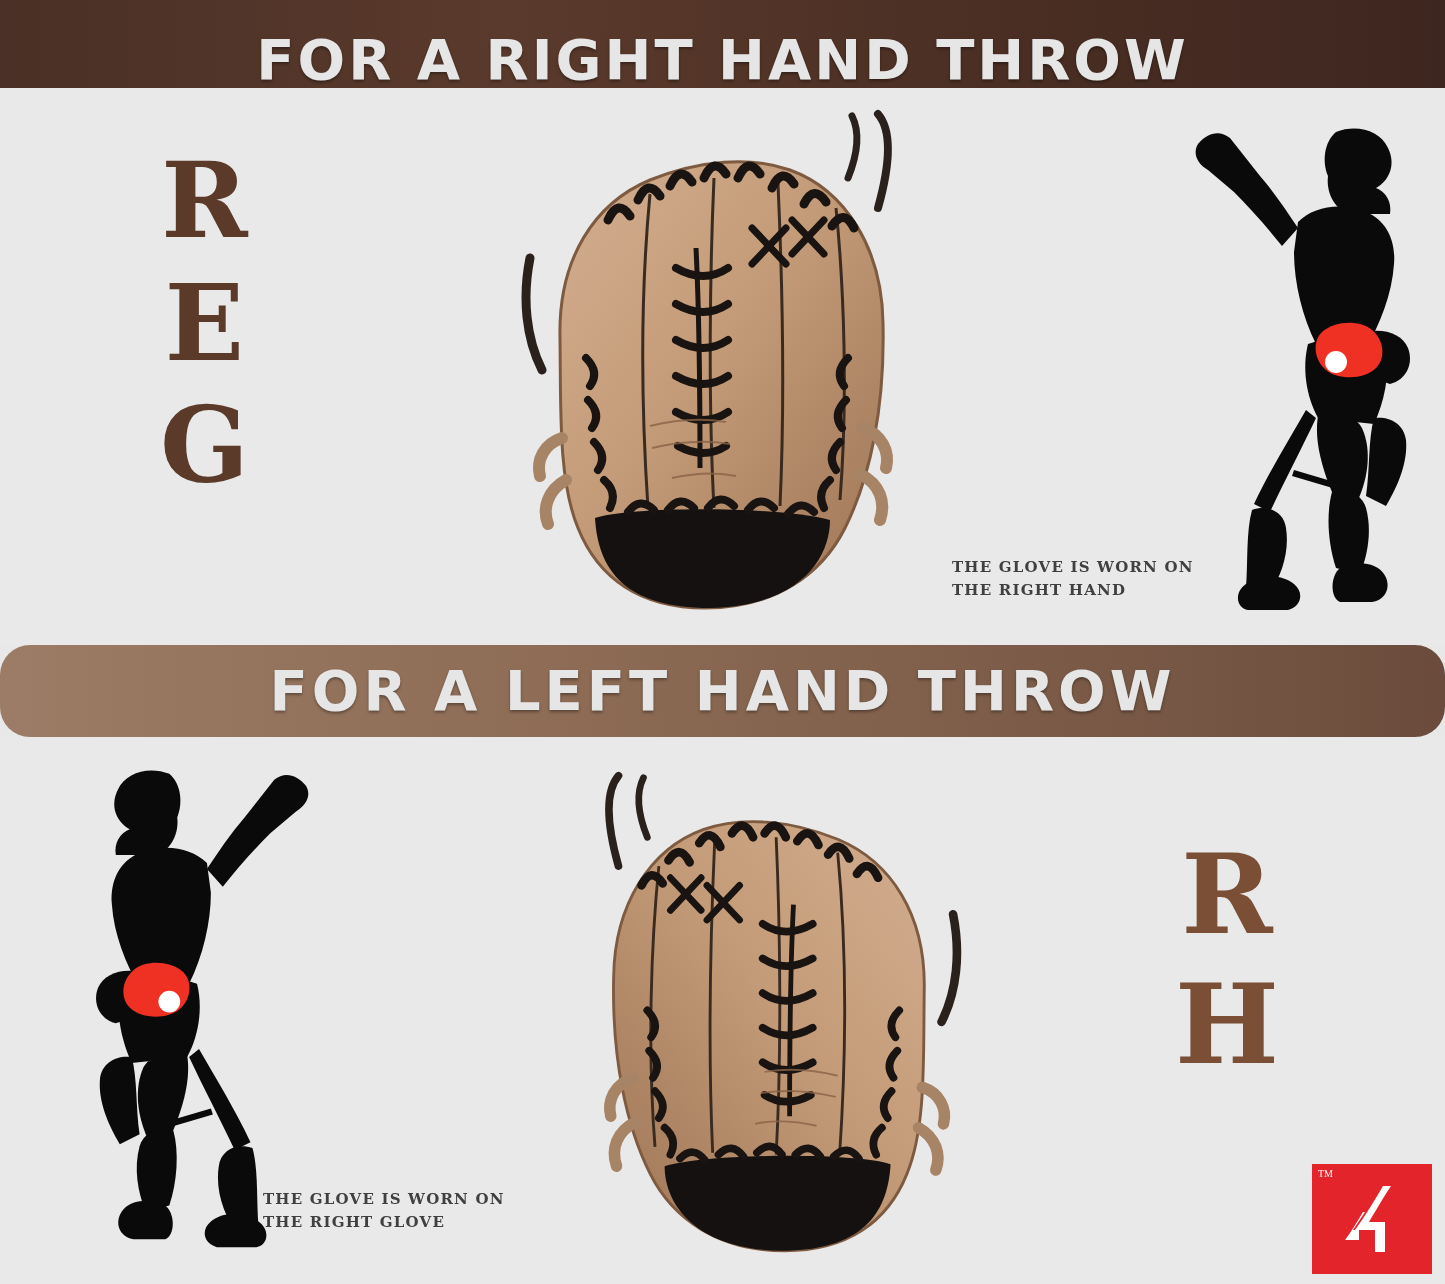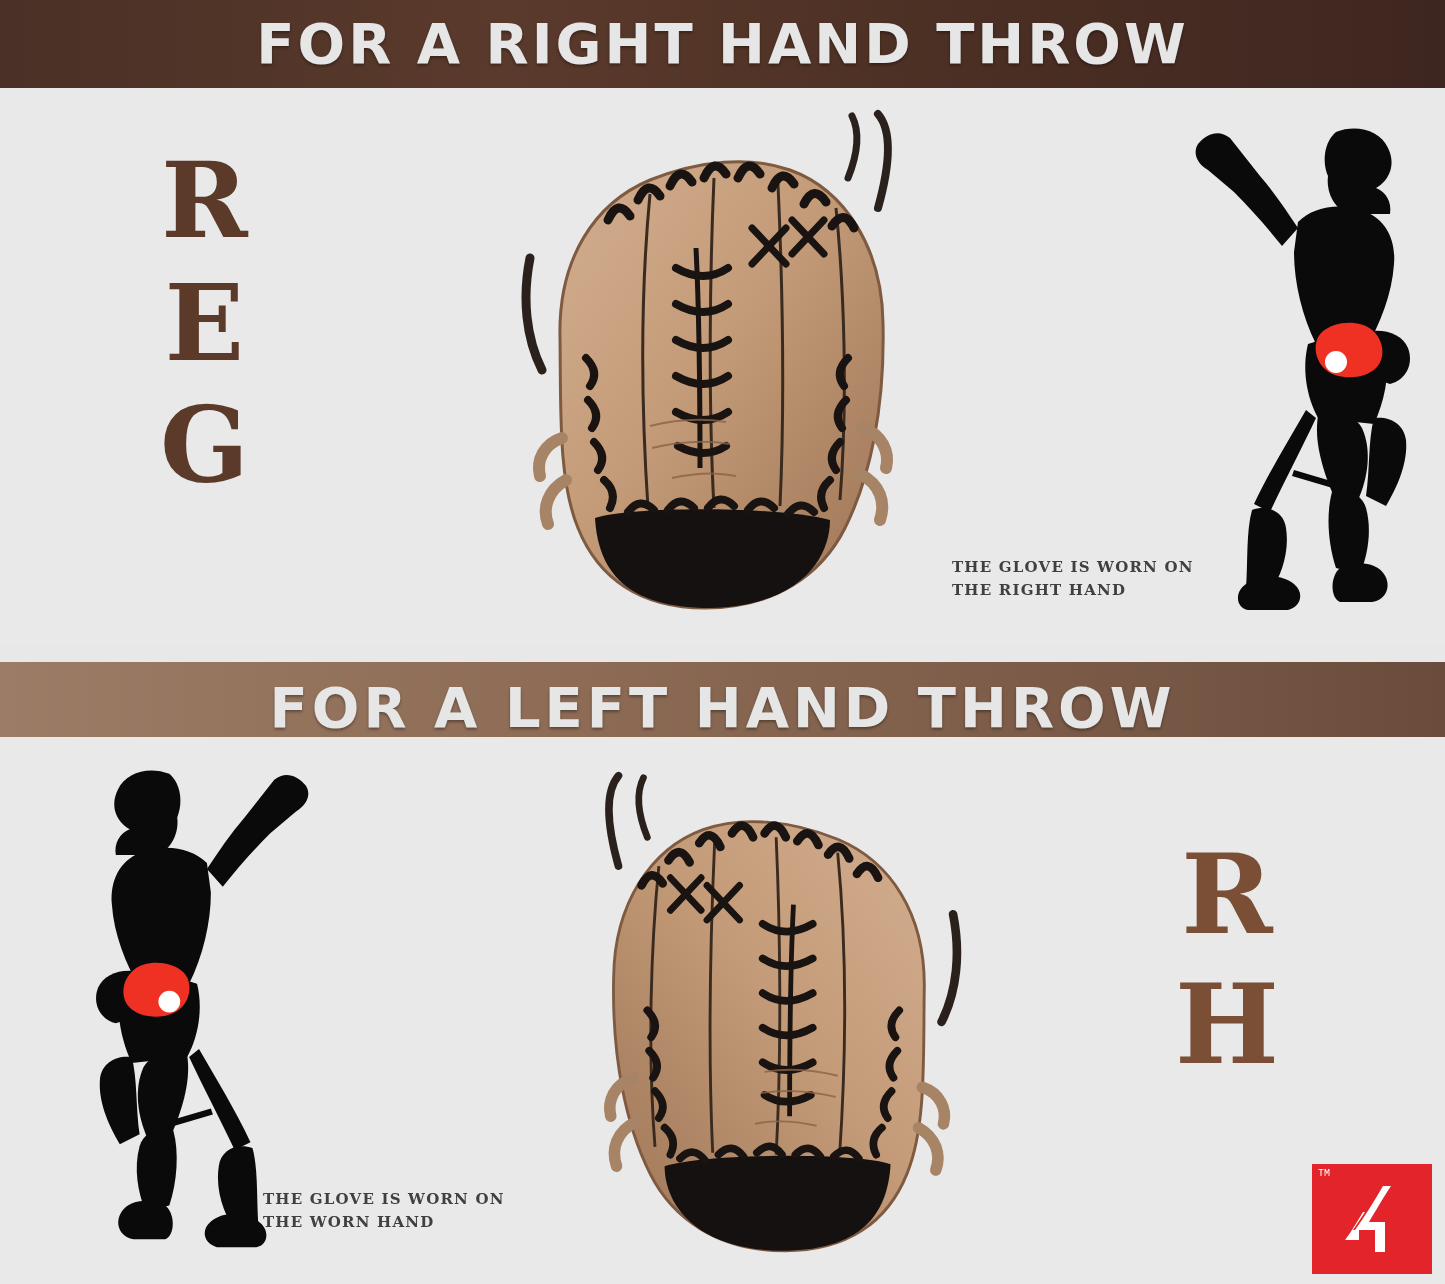--- a/index.html
+++ b/index.html
@@ -24,25 +24,27 @@
     left: 0;
     width: 1445px;
     display: flex;
     align-items: center;
     justify-content: center;
   }
   .banner-top {
     top: 0;
     height: 88px;
     background: linear-gradient(to right, #4a3026 0%, #5a3a2c 35%, #4a2e23 70%, #3e2620 100%);
+    align-items: flex-end;
   }
   .banner-mid {
-    top: 662px;
+    top: 645px;
     height: 92px;
     background: linear-gradient(to right, #9c7c66 0%, #8d6b55 40%, #7a5a47 75%, #6b4c3c 100%);
+    border-radius: 30px;
   }
   .banner-text {
     color: #e6e6e6;
     font-family: "DejaVu Sans", sans-serif;
     font-weight: bold;
     letter-spacing: 3px;
     font-size: 56px;
     line-height: 1;
     white-space: nowrap;
     text-shadow: 0 2px 3px rgba(0,0,0,0.35);
@@ -118,21 +120,21 @@
     display: flex;
     align-items: center;
     justify-content: center;
   }
   .logo-tm {
     position: absolute;
     left: 1318px;
     top: 1168px;
     font-size: 10px;
     color: #ffffff;
-    font-family: Liberation Mono, monospace;
+    font-family: Liberation Serif, serif;
   }
 </style>
 </head>
 <body>
 
 <div class="page">
 
   <div class="banner banner-top">
     <div class="banner-text">FOR A RIGHT HAND THROW</div>
   </div>
@@ -371,21 +373,21 @@
     <path d="M360 366 C380 376 386 394 380 412" fill="none" stroke="#a88467" stroke-width="12" stroke-linecap="round"></path>
     <g fill="none" stroke="#8a6347" stroke-width="2" opacity="0.8">
       <path d="M150 318 q40 -10 76 -4"></path>
       <path d="M152 340 q42 -10 78 -4"></path>
       <path d="M172 370 q36 -8 64 -2"></path>
     </g>
   </svg>
 
   <div class="caption caption-bottom">
     <div>THE GLOVE IS WORN ON</div>
-    <div>THE WORN HAND</div>
+    <div>THE RIGHT GLOVE</div>
   </div>
 
   <div class="letters letters-rh">
     <div>R</div>
     <div>H</div>
   </div>
 
   <div class="logo-box">
     <svg width="78" height="74" viewBox="0 0 78 74">
       <path d="M50 4 C42 18 32 34 22 48 L42 48 L42 70 L52 70 L52 40 L36 40 C42 30 50 16 58 4 Z" fill="#ffffff"></path>

